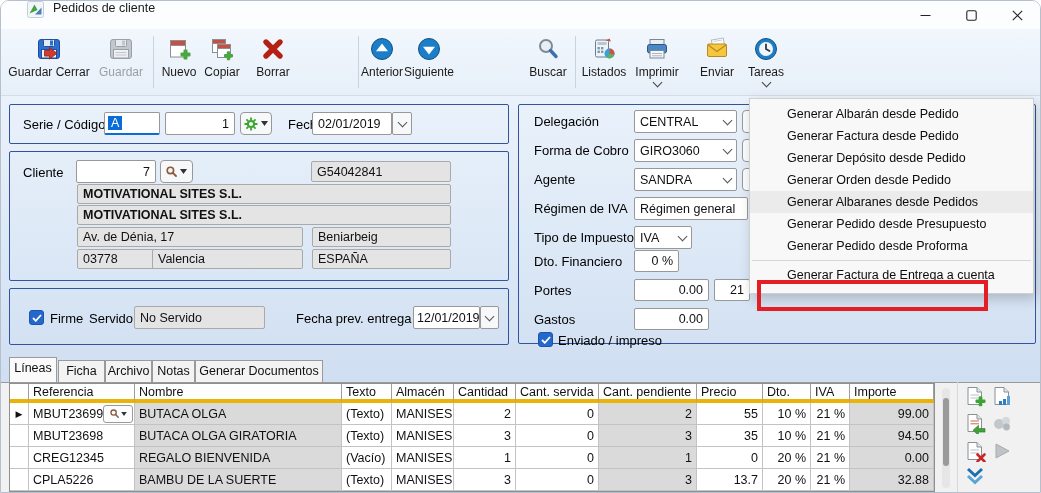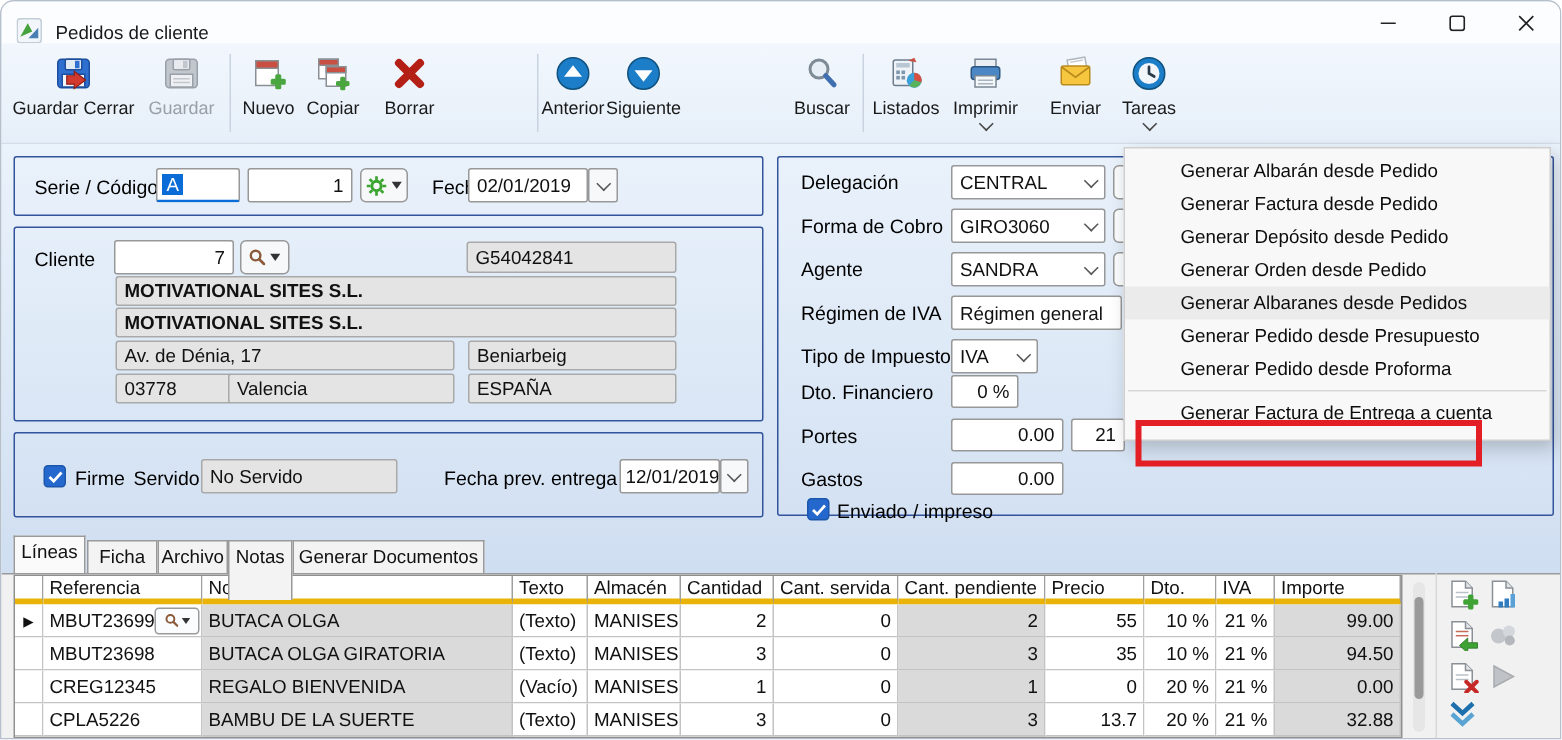--- a/index.html
+++ b/index.html
@@ -3,21 +3,21 @@
 <meta charset="utf-8">
 <style>
   html,body{margin:0;padding:0;background:#ffffff;}
   *{box-sizing:border-box;}
   .window{
     position:relative;width:1041px;height:493px;overflow:hidden;
     font-family:"Liberation Sans",sans-serif;color:#111;
     border:1px solid #b6c0cc;border-radius:9px 9px 0 0;background:#fff;
   }
   
-  .titlebar{position:absolute;left:0;top:0;width:100%;height:28px;background:#fcfdfe;display:flex;align-items:flex-end;}
+  .titlebar{position:absolute;left:0;top:0;width:100%;height:28px;background:#fcfdfe;display:flex;align-items:flex-start;padding-left:16px;}
   .app-icon{margin-left:10px;width:17px;height:17px;}
   .title-text{margin-left:9px;font-size:12.5px;color:#1a1a1a;}
   .win-controls{position:absolute;right:0;top:0;height:28px;display:flex;}
   .win-btn{width:46px;height:28px;display:flex;align-items:center;justify-content:center;}
   
   .toolbar{position:absolute;left:0;top:28px;width:100%;height:67px;
     background:linear-gradient(#f2f7fd,#e6eff9);border-bottom:1px solid #d4dce6;}
   .tb-btn{position:absolute;top:5px;height:58px;display:flex;flex-direction:column;align-items:center;}
   .tb-btn .ico{width:26px;height:26px;margin-top:2px;}
   .tb-btn .lbl{font-size:12px;margin-top:3px;white-space:nowrap;color:#1a1a1a;}
@@ -390,21 +390,21 @@
 
     <div class="tab active" style="left:8px;top:261px;width:48px;height:25px;">
       <span>Líneas</span>
     </div>
     <div class="tab" style="left:57px;top:264px;width:47px;height:22px;">
       <span>Ficha</span>
     </div>
     <div class="tab" style="left:104px;top:264px;width:47px;height:22px;">
       <span>Archivo</span>
     </div>
-    <div class="tab" style="left:151px;top:264px;width:43px;height:40px;">
+    <div class="tab" style="left:151px;top:264px;width:43px;height:22px;">
       <span>Notas</span>
     </div>
     <div class="tab" style="left:194px;top:264px;width:128px;height:22px;">
       <span>Generar Documentos</span>
     </div>
   </div>
 
   <div class="panel"></div>
 
   <div class="tbl">

